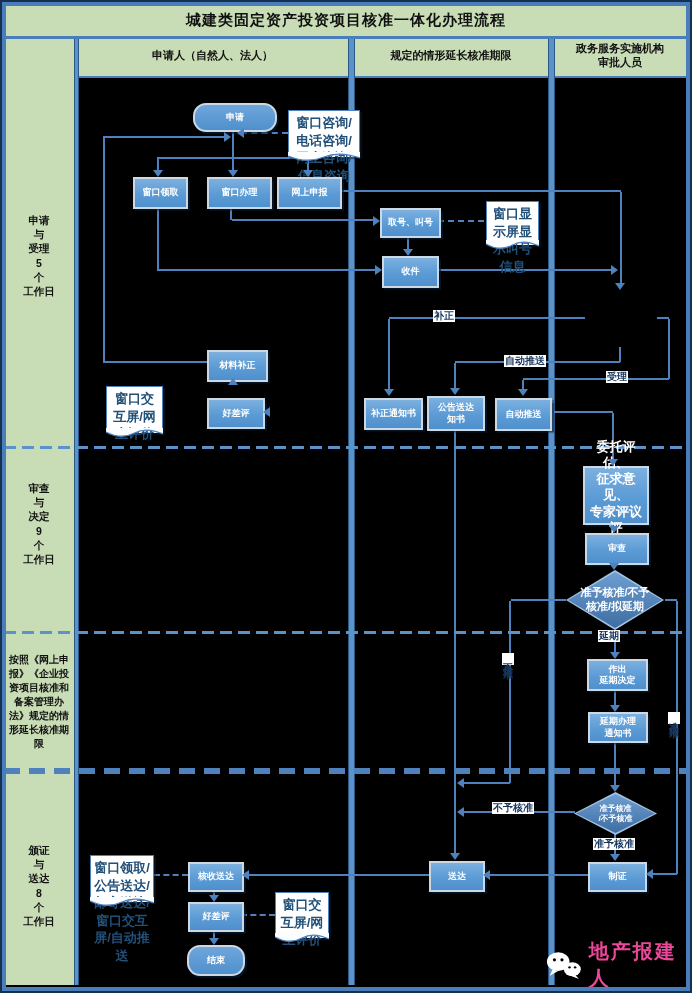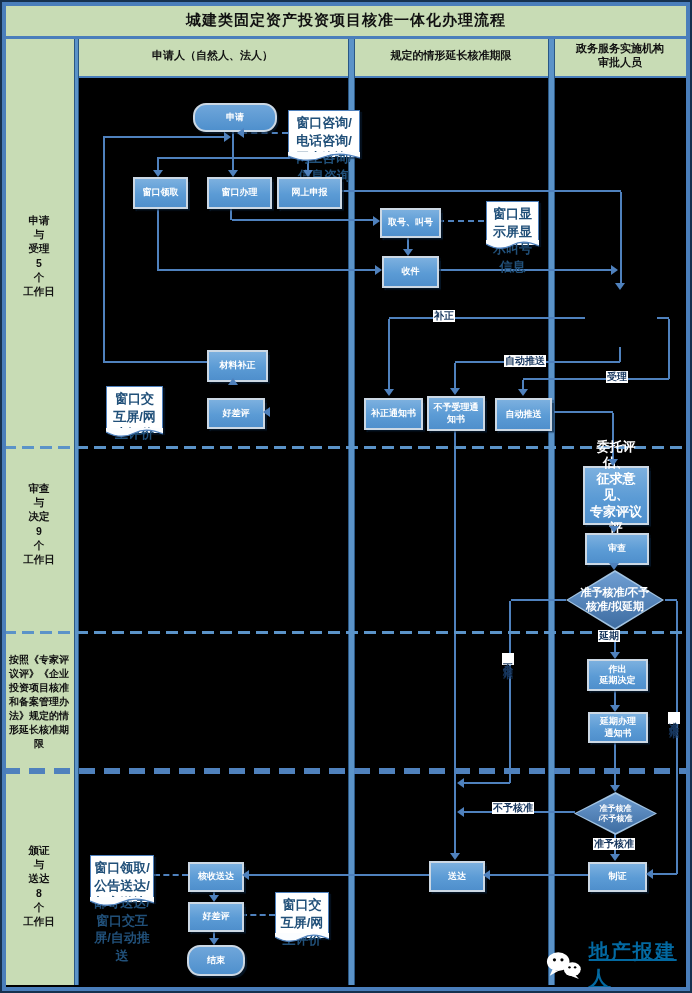--- a/index.html
+++ b/index.html
@@ -36,21 +36,21 @@
        color:#215079;font-weight:bold;font-size:13px;line-height:1.35;text-align:center;
        padding:3px 2px 6px;box-sizing:border-box;z-index:6;box-shadow:2px 2px 1px rgba(8,30,55,.5);}
   .doc .wave{position:absolute;left:-1px;bottom:-5px;width:calc(100% + 2px);height:10px;display:block;}
   .elabel{position:absolute;background:#fff;color:#17365d;font-size:10px;font-weight:bold;
           line-height:1.15;padding:0 1px;z-index:7;white-space:nowrap;}
   .elabel.vert{writing-mode:vertical-rl;text-orientation:upright;white-space:normal;letter-spacing:2px;padding:2px 0;}
   .seg{position:absolute;background:#4f81bd;z-index:3;}
   .segd{position:absolute;z-index:3;}
   .ar{position:absolute;width:0;height:0;border:solid transparent;z-index:7;}
   .wm{position:absolute;left:546px;top:938px;display:flex;align-items:center;gap:7px;z-index:8;}
-  .wm .txt{color:#0369a1;font-size:20px;font-weight:bold;letter-spacing:2px;text-decoration:underline;}
+  .wm .txt{color:#ec4899;font-size:20px;font-weight:bold;letter-spacing:2px;}
 </style>
 </head>
 <body>
 
 <div class="canvas">
 
   <div class="panel green" style="left:4px;top:36px;width:70px;height:949px;"></div>
   <div class="panel" style="left:77px;top:76px;width:609px;height:909px;background:#000;"></div>
 
   <div class="titlebar">城建类固定资产投资项目核准一体化办理流程</div>
@@ -72,21 +72,21 @@
 受理
 5
 个
 工作日</div>
   <div class="stage" style="top:481px;">审查
 与
 决定
 9
 个
 工作日</div>
-  <div class="stage small" style="top:653px;">按照《专家评议评》《企业投资项目核准和备案管理办法》规定的情形延长核准期限</div>
+  <div class="stage small" style="top:653px;">按照《网上申报》《企业投资项目核准和备案管理办法》规定的情形延长核准期限</div>
   <div class="stage" style="top:843px;">颁证
 与
 送达
 8
 个
 工作日</div>
 
   <div id="lines">
       <div class="seg" style="left: 232px; top: 128px; width: 2px; height: 31px;"></div>
       <div class="seg" style="left: 157px; top: 157px; width: 152px; height: 2px;"></div>
@@ -201,21 +201,21 @@
   <div class="doc" style="left:106px;top:386px;width:57px;height:47px;">
     <span>窗口交互屏/网上评价</span>
     <svg class="wave" viewBox="0 0 60 10" preserveAspectRatio="none">
         <path d="M0,0 L0,4 C12,10 22,9 30,5 C38,1 48,1 60,6 L60,0 Z" fill="#fbfdff"></path>
         <path d="M0,4 C12,10 22,9 30,5 C38,1 48,1 60,6" fill="none" stroke="#4f81bd" stroke-width="1.3"></path>
       </svg>
   </div>
 
   <div class="pbox" style="left:207px;top:398px;width:54px;height:27px;">好差评</div>
   <div class="pbox" style="left:364px;top:398px;width:55px;height:28px;">补正通知书</div>
-  <div class="pbox" style="left:427px;top:396px;width:54px;height:31px;">不予受理通
+  <div class="pbox" style="left:427px;top:396px;width:54px;height:31px;">公告送达
 知书</div>
   <div class="pbox" style="left:495px;top:398px;width:53px;height:29px;">自动推送</div>
 
   <div class="pbox" style="left:583px;top:466px;width:62px;height:55px;font-size:13px;">委托评估、
 征求意见、
 专家评议评
 审、听证</div>
   <div class="pbox" style="left:585px;top:533px;width:60px;height:28px;">审查</div>
 
   <div class="diamond" style="left:566px;top:570px;width:98px;height:60px;">

